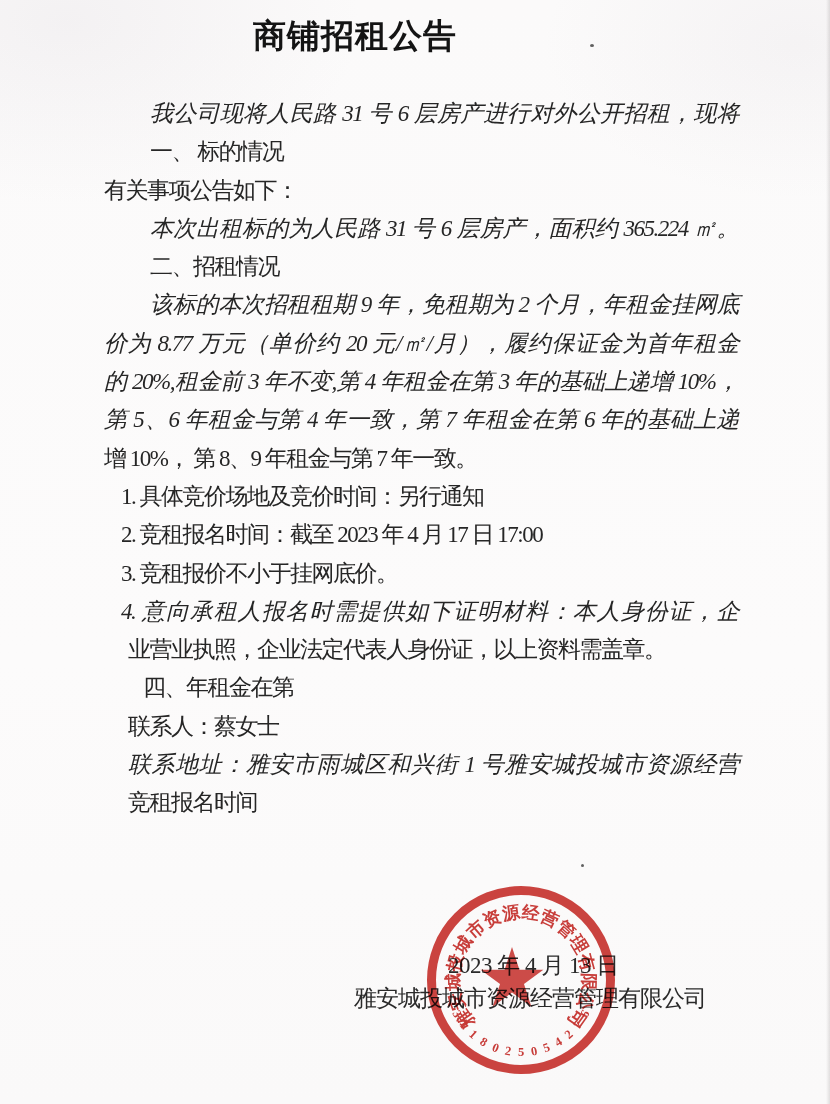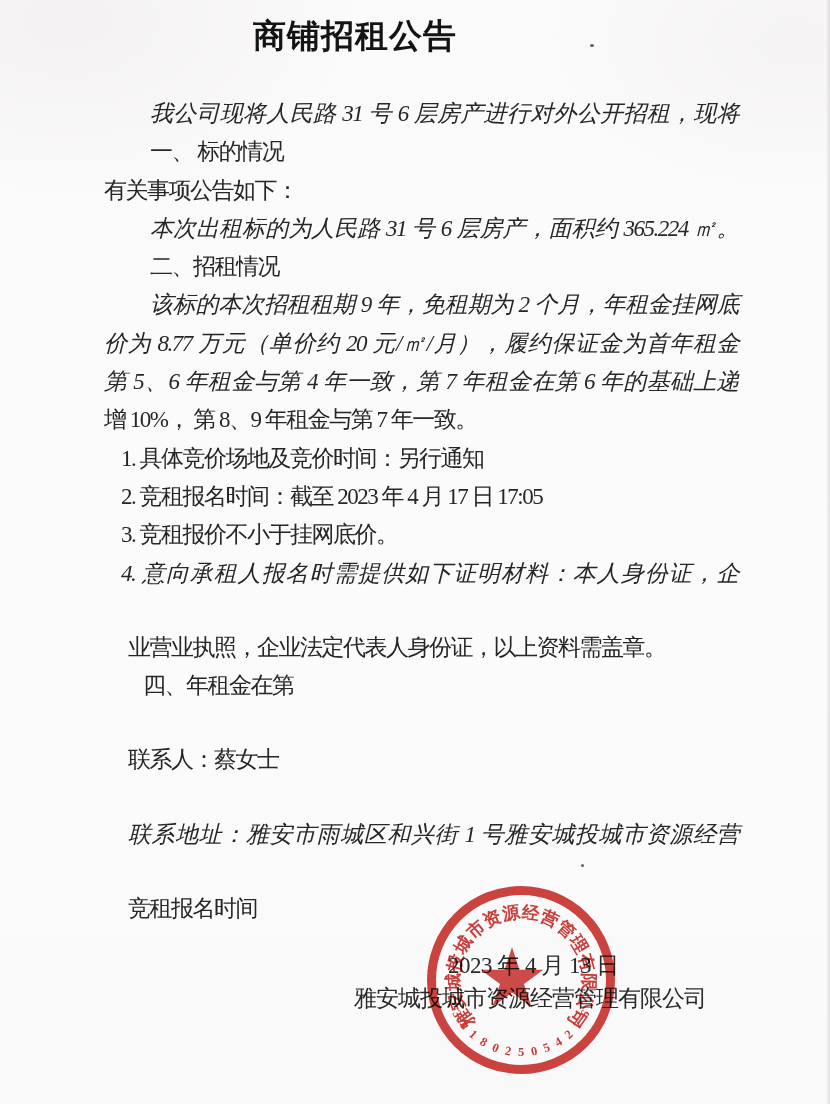--- a/index.html
+++ b/index.html
@@ -24,21 +24,21 @@
     position:absolute;top:95px;left:104px;width:634px;
     font-size:23px;color:#262626;letter-spacing:-1.5px;
   }
   .line{
     height:38.3px;line-height:38.3px;white-space:nowrap;
     text-align:left;
   }
   .line.fill{white-space:normal;text-align:justify;text-align-last:justify;font-style:italic;}
   .ind-a{padding-left:0;}
   .ind-b{padding-left:17px;}
-  .ind-c{padding-left:24px;margin-top:36px;}
+  .ind-c{padding-left:24px;}
   .ind-d{padding-left:39px;}
   .ind-e{padding-left:46px;}
   .sig-company{
     position:absolute;left:354px;top:941px;
     font-size:23px;color:#2a2a2a;letter-spacing:-1px;white-space:nowrap;margin-top:42px;
   }
   .sig-date{
     position:absolute;left:448px;top:950px;
     font-size:23px;color:#2a2a2a;letter-spacing:-0.5px;white-space:nowrap;
   }
@@ -63,24 +63,25 @@
   <h1 class="title">商铺招租公告</h1>
 
   <div class="doc-body" id="doc-body">
       <div class="line ind-e fill">我公司现将人民路 31 号 6 层房产进行对外公开招租，现将</div>
       <div class="line ind-e">一、 标的情况</div>
       <div class="line ind-a">有关事项公告如下：</div>
       <div class="line ind-e fill">本次出租标的为人民路 31 号 6 层房产，面积约 365.224 ㎡。</div>
       <div class="line ind-e">二、招租情况</div>
       <div class="line ind-e fill">该标的本次招租租期 9 年，免租期为 2 个月，年租金挂网底</div>
       <div class="line ind-a fill">价为 8.77 万元（单价约 20 元/㎡/月），履约保证金为首年租金</div>
+      <div class="line ind-a fill">的 20%,租金前 3 年不变,第 4 年租金在第 3 年的基础上递增 10%，</div>
       <div class="line ind-a fill">第 5、6 年租金与第 4 年一致，第 7 年租金在第 6 年的基础上递</div>
       <div class="line ind-a">增 10%， 第 8、9 年租金与第 7 年一致。</div>
       <div class="line ind-b">1. 具体竞价场地及竞价时间：另行通知</div>
-      <div class="line ind-b">2. 竞租报名时间：截至 2023 年 4 月 17 日 17:05</div>
+      <div class="line ind-b">2. 竞租报名时间：截至 2023 年 4 月 17 日 17:00</div>
       <div class="line ind-b">3. 竞租报价不小于挂网底价。</div>
       <div class="line ind-b fill">4. 意向承租人报名时需提供如下证明材料：本人身份证，企</div>
       <div class="line ind-c">业营业执照，企业法定代表人身份证，以上资料需盖章。</div>
       <div class="line ind-d">四、年租金在第</div>
       <div class="line ind-c">联系人：蔡女士</div>
       <div class="line ind-c fill">联系地址：雅安市雨城区和兴街 1 号雅安城投城市资源经营</div>
       <div class="line ind-c">竞租报名时间</div>
     </div>
 
   <div class="sig-company">雅安城投城市资源经营管理有限公司</div>

